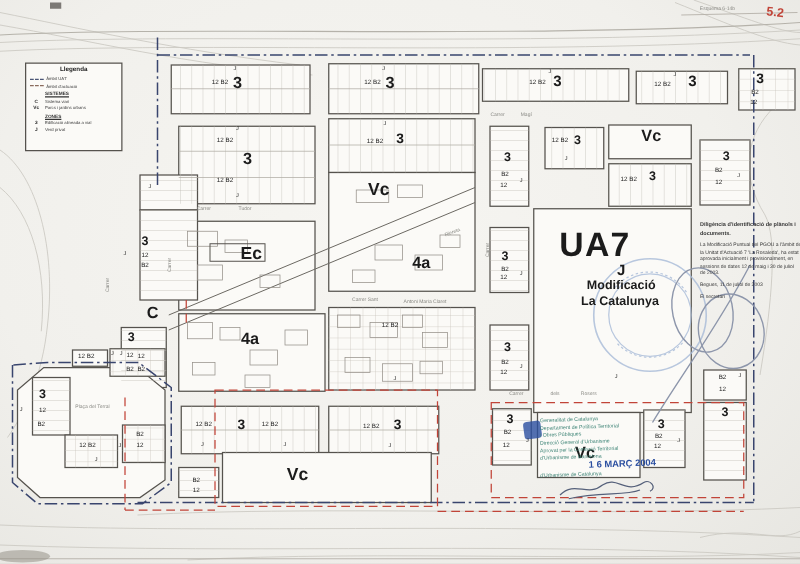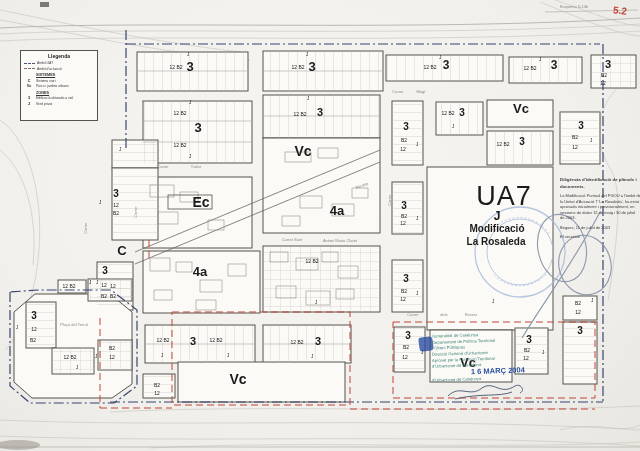--- a/index.html
+++ b/index.html
@@ -302,24 +302,24 @@
       <span class="lbl" style="left: 448px; top: 113px; font-size: 5px; color: rgb(27, 27, 27); transform: translate(-50%, -50%);">12 B2</span>
       <span class="lbl" style="left: 462px; top: 113px; font-size: 10px; font-weight: 700; color: rgb(27, 27, 27); transform: translate(-50%, -50%);">3</span>
       <span class="lbl" style="left: 453px; top: 127px; font-size: 4.5px; color: rgb(27, 27, 27); transform: translate(-50%, -50%);">J</span>
       <span class="lbl" style="left: 521px; top: 108px; font-size: 13px; font-weight: 700; color: rgb(27, 27, 27); transform: translate(-50%, -50%);">Vc</span>
       <span class="lbl" style="left: 503px; top: 144px; font-size: 5px; color: rgb(27, 27, 27); transform: translate(-50%, -50%);">12 B2</span>
       <span class="lbl" style="left: 522px; top: 142px; font-size: 10px; font-weight: 700; color: rgb(27, 27, 27); transform: translate(-50%, -50%);">3</span>
       <span class="lbl" style="left: 581px; top: 126px; font-size: 10px; font-weight: 700; color: rgb(27, 27, 27); transform: translate(-50%, -50%);">3</span>
       <span class="lbl" style="left: 575px; top: 137px; font-size: 5px; color: rgb(27, 27, 27); transform: translate(-50%, -50%);">B2</span>
       <span class="lbl" style="left: 575px; top: 147px; font-size: 5px; color: rgb(27, 27, 27); transform: translate(-50%, -50%);">12</span>
       <span class="lbl" style="left: 591px; top: 141px; font-size: 4.5px; color: rgb(27, 27, 27); transform: translate(-50%, -50%);">J</span>
-      <span class="lbl" style="left: 504px; top: 196px; font-size: 27px; font-weight: 400; letter-spacing: 1px; color: rgb(27, 27, 27); transform: translate(-50%, -50%);">UA7</span>
+      <span class="lbl" style="left: 476px; top: 196px; font-size: 27px; font-weight: 700; letter-spacing: 1px; color: rgb(27, 27, 27); transform: translate(-50%, -50%);">UA7</span>
       <span class="lbl" style="left: 497px; top: 216px; font-size: 12px; font-weight: 700; color: rgb(27, 27, 27); transform: translate(-50%, -50%);">J</span>
       <span class="lbl" style="left: 497px; top: 229px; font-size: 10px; font-weight: 700; color: rgb(27, 27, 27); transform: translate(-50%, -50%);">Modificació</span>
-      <span class="lbl" style="left: 496px; top: 242px; font-size: 10px; font-weight: 700; color: rgb(27, 27, 27); transform: translate(-50%, -50%);">La Rosaleda</span>
+      <span class="lbl" style="left: 496px; top: 242px; font-size: 10px; font-weight: 700; color: rgb(27, 27, 27); transform: translate(-50%, -50%);">La Catalunya</span>
       <span class="lbl" style="left: 560px; top: 180px; font-size: 4.4px; font-weight: 700; color: rgb(58, 58, 58); transform: translate(0px, -50%);">Diligència d'identificació de plànols i</span>
       <span class="lbl" style="left: 560px; top: 187px; font-size: 4.4px; font-weight: 700; color: rgb(58, 58, 58); transform: translate(0px, -50%);">documents.</span>
       <span class="lbl" style="left: 560px; top: 196px; font-size: 4px; color: rgb(58, 58, 58); transform: translate(0px, -50%);">La Modificació Puntual del PGOU a l'àmbit de</span>
       <span class="lbl" style="left: 560px; top: 201.5px; font-size: 4px; color: rgb(58, 58, 58); transform: translate(0px, -50%);">la Unitat d'Actuació 7 'La Rosaleda', ha estat</span>
       <span class="lbl" style="left: 560px; top: 207px; font-size: 4px; color: rgb(58, 58, 58); transform: translate(0px, -50%);">aprovada inicialment i provisionalment, en</span>
       <span class="lbl" style="left: 560px; top: 212.5px; font-size: 4px; color: rgb(58, 58, 58); transform: translate(0px, -50%);">sessions de dates 12 de maig i 30 de juliol</span>
       <span class="lbl" style="left: 560px; top: 218px; font-size: 4px; color: rgb(58, 58, 58); transform: translate(0px, -50%);">de 2003.</span>
       <span class="lbl" style="left: 560px; top: 228px; font-size: 4px; color: rgb(58, 58, 58); transform: translate(0px, -50%);">Begues, 11 de juliol de 2003</span>
       <span class="lbl" style="left: 560px; top: 237px; font-size: 4px; color: rgb(58, 58, 58); transform: translate(0px, -50%);">El secretari</span>
       <span class="lbl" style="left: 578px; top: 303px; font-size: 5px; color: rgb(27, 27, 27); transform: translate(-50%, -50%);">B2</span>

